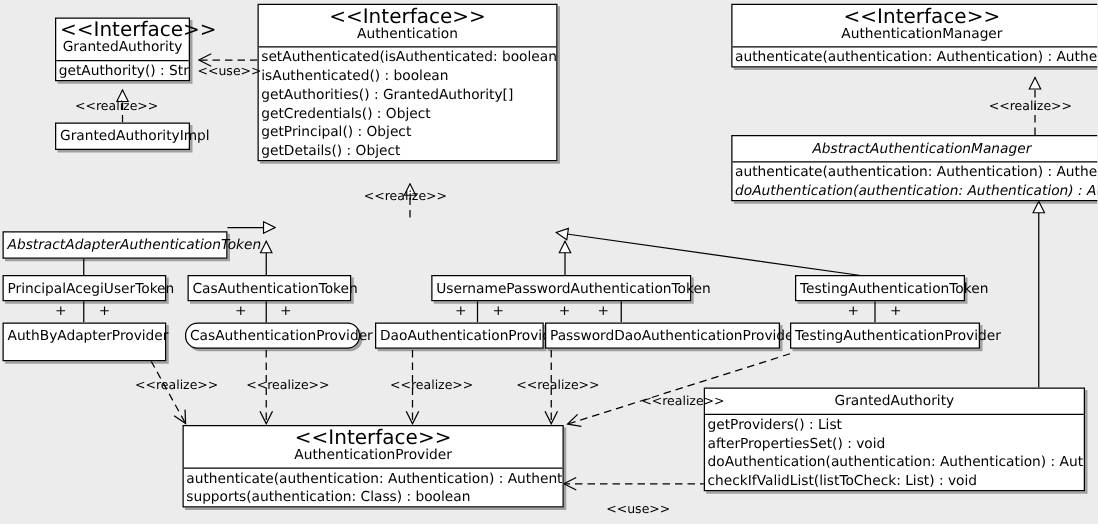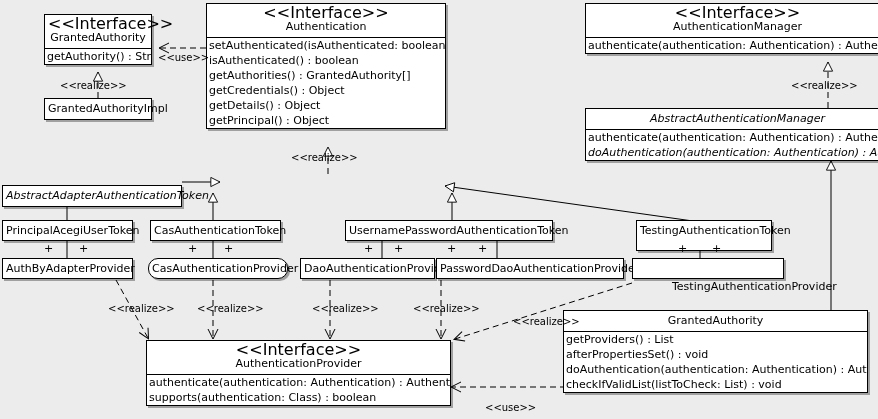--- a/index.html
+++ b/index.html
@@ -170,22 +170,22 @@
     <div class="hdr">
       <span class="stereo">&lt;&lt;Interface&gt;&gt;</span>
       <span class="cname">Authentication</span>
     </div>
     <div class="sep"></div>
     <div class="members">
       <div class="member">setAuthenticated(isAuthenticated: boolean) : void</div>
       <div class="member">isAuthenticated() : boolean</div>
       <div class="member">getAuthorities() : GrantedAuthority[]</div>
       <div class="member">getCredentials() : Object</div>
+      <div class="member">getPrincipal() : Object</div>
       <div class="member">getDetails() : Object</div>
-      <div class="member">getPrincipal() : Object</div>
     </div>
   </div>
 
   <div class="uml-box" style="left:585px; top:3px; width:305px;">
     <div class="hdr">
       <span class="stereo">&lt;&lt;Interface&gt;&gt;</span>
       <span class="cname">AuthenticationManager</span>
     </div>
     <div class="sep"></div>
     <div class="members">
@@ -222,27 +222,27 @@
       <span class="cname">CasAuthenticationToken</span>
     </div>
   </div>
 
   <div class="uml-box" style="left:345px; top:220px; width:208px; height:21px;">
     <div class="hdr" style="padding-top:3px;">
       <span class="cname">UsernamePasswordAuthenticationToken</span>
     </div>
   </div>
 
-  <div class="uml-box" style="left:636px; top:220px; width:136px; height:31px;">
+  <div class="uml-box" style="left:636px; top:220px; width:136px; height:21px;">
     <div class="hdr" style="padding-top:3px;">
       <span class="cname">TestingAuthenticationToken</span>
     </div>
   </div>
 
-  <div class="uml-box" style="left:2px; top:258px; width:131px; height:21px;">
+  <div class="uml-box" style="left:2px; top:258px; width:131px; height:31px;">
     <div class="hdr" style="padding-top:3px;">
       <span class="cname">AuthByAdapterProvider</span>
     </div>
   </div>
 
   <div class="uml-box" style="left:148px; top:258px; width:140px; height:21px;border-radius:10px;">
     <div class="hdr" style="padding-top:3px;">
       <span class="cname">CasAuthenticationProvider</span>
     </div>
   </div>
@@ -253,21 +253,21 @@
     </div>
   </div>
 
   <div class="uml-box" style="left:436px; top:258px; width:188px; height:21px;">
     <div class="hdr" style="padding-top:3px;">
       <span class="cname">PasswordDaoAuthenticationProvider</span>
     </div>
   </div>
 
   <div class="uml-box" style="left:632px; top:258px; width:152px; height:21px;">
-    <div class="hdr" style="padding-top:21px;margin-left:36px;">
+    <div class="hdr" style="padding-top:3px;">
       <span class="cname">TestingAuthenticationProvider</span>
     </div>
   </div>
 
   <div class="uml-box" style="left:146px; top:340px; width:305px;">
     <div class="hdr">
       <span class="stereo">&lt;&lt;Interface&gt;&gt;</span>
       <span class="cname">AuthenticationProvider</span>
     </div>
     <div class="sep"></div>

